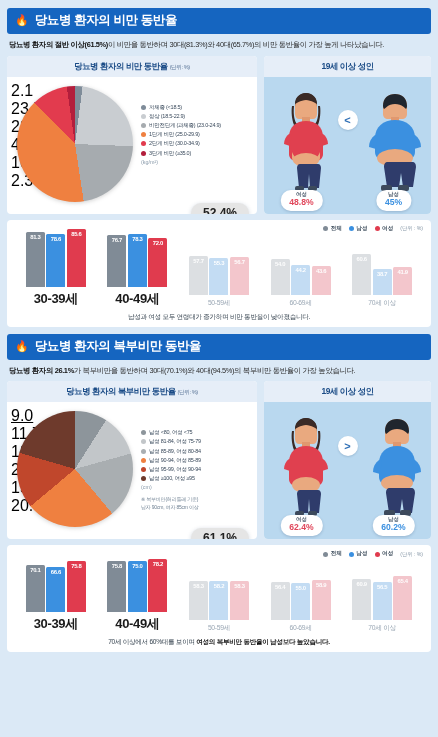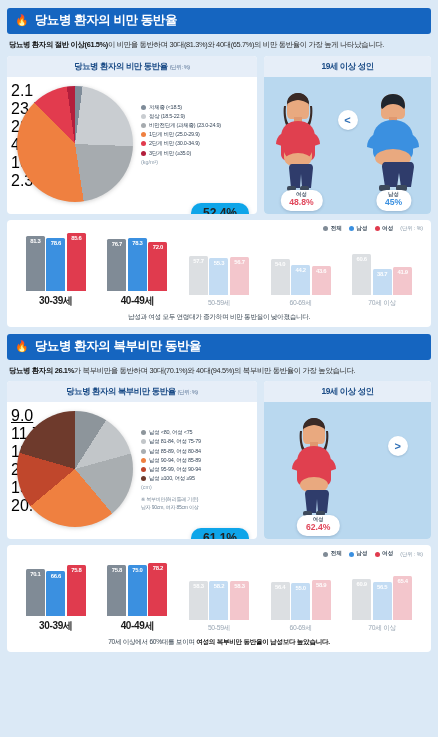--- a/index.html
+++ b/index.html
@@ -64,35 +64,35 @@
   .legend { flex: 1 1 auto; padding-top: 22px; padding-left: 2px; }
   .legend-row { display: flex; align-items: center; gap: 3px; margin-bottom: 2.2px; }
   .dot { width: 5px; height: 5px; border-radius: 50%; flex: 0 0 auto; }
   .legend-row span.txt { font-size: 5.5px; color: #3a4a5c; letter-spacing: -0.25px; white-space: nowrap; }
   .legend-unit { font-size: 5.4px; color: #8a9bab; margin-top: 1px; }
   .legend-note { font-size: 5px; color: #6d7f91; margin-top: 6px; line-height: 1.45; letter-spacing: -0.2px; }
 
   
   .callout {
     position: absolute; right: 8px; bottom: -9px;
-    background: #0ea5e9; border-radius: 13px;
+    background: #e5e5e5; border-radius: 13px;
     box-shadow: 0 1px 4px rgba(40,70,110,.22);
     padding: 3px 12px;
     font-size: 12px; font-weight: bold; color: #222;
   }
 
   
   .people {
     position: relative;
     background: #b9d8ef;
     flex: 1 1 auto;
     display: flex; align-items: flex-end; justify-content: space-around;
     padding: 4px 4px 20px 4px;
   }
-  .person { position: relative; width: 62px; display: flex; flex-direction: column; align-items: flex-start; }
+  .person { position: relative; width: 62px; display: flex; flex-direction: column; align-items: flex-end; }
   .person svg { display: block; }
   .badge {
     position: absolute; bottom: -17px; left: 50%; transform: translateX(-50%);
     background: #fff; border-radius: 10px; padding: 2px 9px 3px 9px;
     box-shadow: 0 1px 3px rgba(30,60,100,.22);
     text-align: center; white-space: nowrap;
   }
   .badge .who { font-size: 5.4px; color: #4a5a6b; font-weight: bold; display: block; line-height: 1.1; }
   .badge .val { font-size: 8.6px; font-weight: bold; line-height: 1.15; display: block; }
   .cmp {
@@ -115,21 +115,21 @@
   .bars-legend .item span { font-size: 5.6px; color: #41505f; font-weight: bold; }
   .bars-legend .unit { font-size: 5.2px; color: #8596a6; }
 
   .groups { display: flex; align-items: flex-end; justify-content: space-between; height: 72px; margin-top: 3px; }
   .group { display: flex; flex-direction: column; align-items: center; flex: 1 1 0; }
   .group .trio { display: flex; align-items: flex-end; gap: 1.5px; height: 62px; }
   .bar { width: 19px; border-radius: 1.5px 1.5px 0 0; position: relative; display: flex; justify-content: center; }
   .bar .v { position: absolute; top: 2px; font-size: 5.9px; font-weight: bold; color: #fff; letter-spacing: -0.3px; }
   .bar.grey .v { color: #ffffff; }
   .group .glabel { margin-top: 3px; font-size: 6.8px; letter-spacing: -0.35px; }
-  .group.active .glabel { font-weight: bold; color: #1a1a1a; font-size: 10px; }
+  .group.active .glabel { font-weight: bold; color: #1a1a1a; font-size: 13px; }
   .group.dim .glabel { color: #9aa7b4; }
 
   .bars-caption {
     text-align: center; font-size: 6.6px; color: #33404d;
     padding: 5px 0 1px 0; letter-spacing: -0.3px;
   }
   .bars-caption b { color: #111; }
 </style>
 </head>
 <body>
@@ -420,20 +420,38 @@
               <rect x="29" y="96" width="9" height="5" rx="2" fill="#3d4a5c"></rect>
             </svg>
             <div class="badge">
               <span class="who">여성</span>
               <span class="val" style="color:#e0475b">62.4%</span>
             </div>
           </div>
 
           <div class="cmp">&gt;</div>
 
+          <div class="person">
+            <svg width="56" height="104" viewBox="0 0 56 104">
+              <path d="M28 4c8 0 12 5 12 12v8c0 3-2 5-5 5h-14c-3 0-5-2-5-5v-8c0-7 4-12 12-12z" fill="#e9a97f"></path>
+              <path d="M16 16c0-8 5-12 12-12s12 4 12 12c0 2-1 3-1 3s-4-5-11-5-10 5-11 5c0 0-1-1-1-3z" fill="#20262e"></path>
+              <rect x="24" y="27" width="8" height="6" fill="#e0986f"></rect>
+              <path d="M28 31c-11 0-18 7-18 17v14c0 5 4 8 8 8h20c4 0 8-3 8-8V48c0-10-7-17-18-17z" fill="#3b90e0"></path>
+              <path d="M10 45c-4 3-6 7-6 12l7 2 2-14z" fill="#3b90e0"></path>
+              <path d="M46 45c4 3 6 7 6 12l-7 2-2-14z" fill="#3b90e0"></path>
+              <ellipse cx="28" cy="68" rx="16" ry="8" fill="#e9a97f"></ellipse>
+              <path d="M14 73h28c3 0 4 2 4 5l-3 20H35l-2-14-2 14H20l-3-20c0-3 1-5 4-5z" fill="#2f3c6b"></path>
+              <rect x="15" y="95" width="11" height="6" rx="2" fill="#3d4a5c"></rect>
+              <rect x="31" y="95" width="11" height="6" rx="2" fill="#3d4a5c"></rect>
+            </svg>
+            <div class="badge">
+              <span class="who">남성</span>
+              <span class="val" style="color:#3b90e0">60.2%</span>
+            </div>
+          </div>
         </div>
       </div>
     </div>
 
     <div class="bars-card">
       <div class="bars-legend">
         <div class="item">
           <i class="dot" style="background:#808b96"></i>
           <span>전체</span>
         </div>

